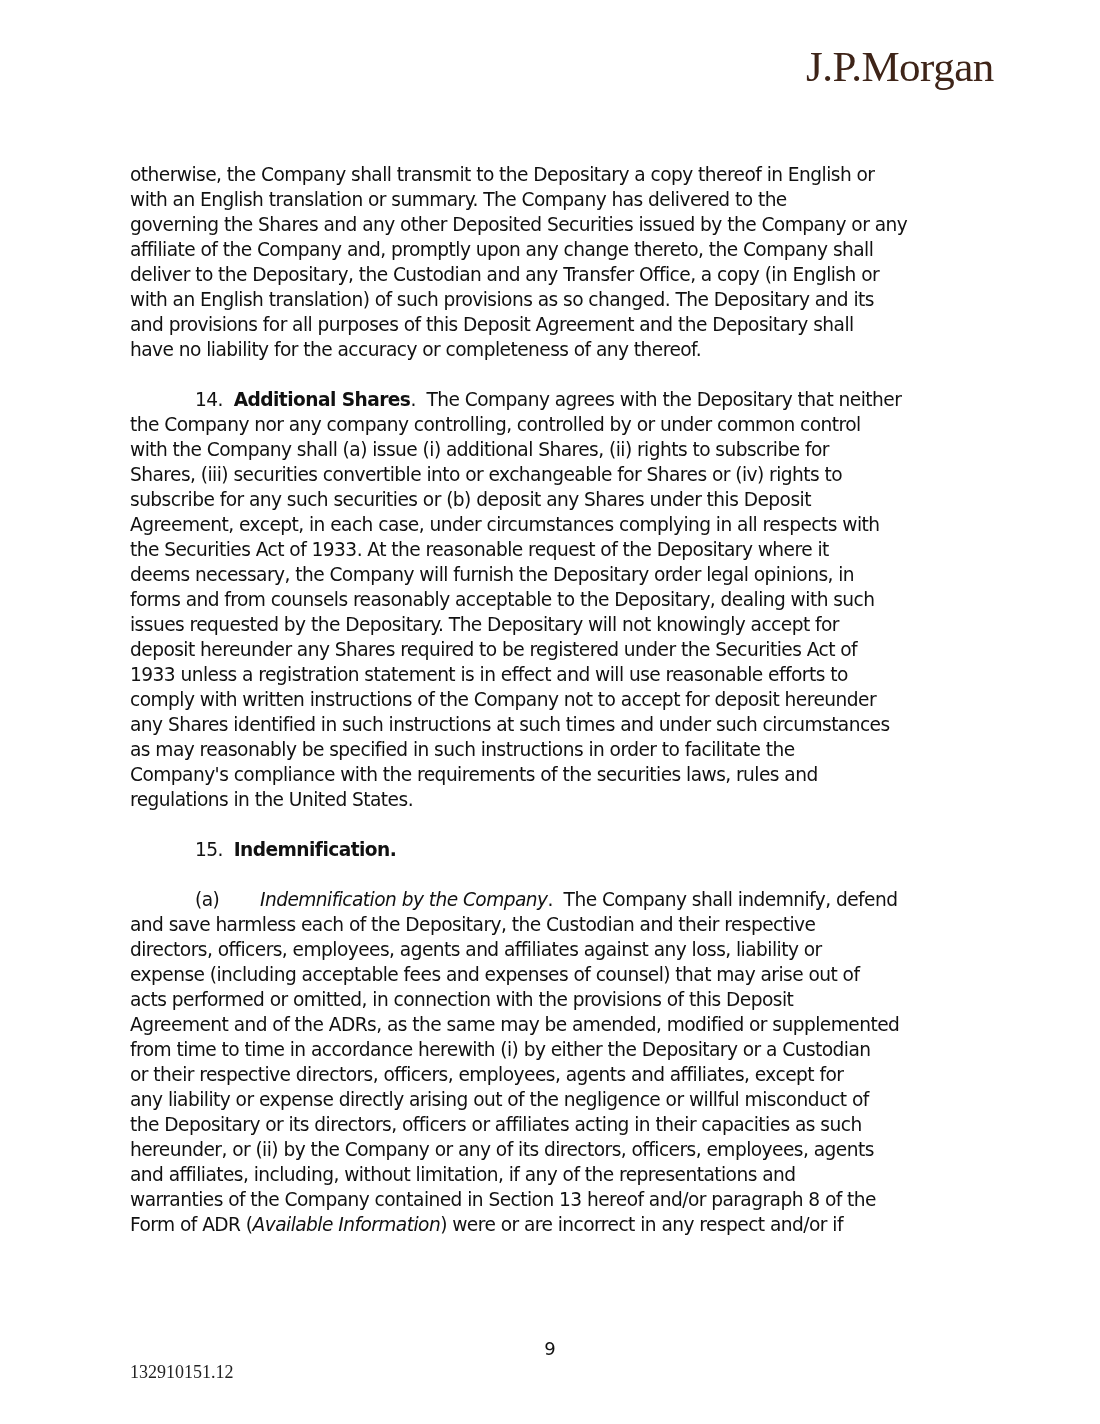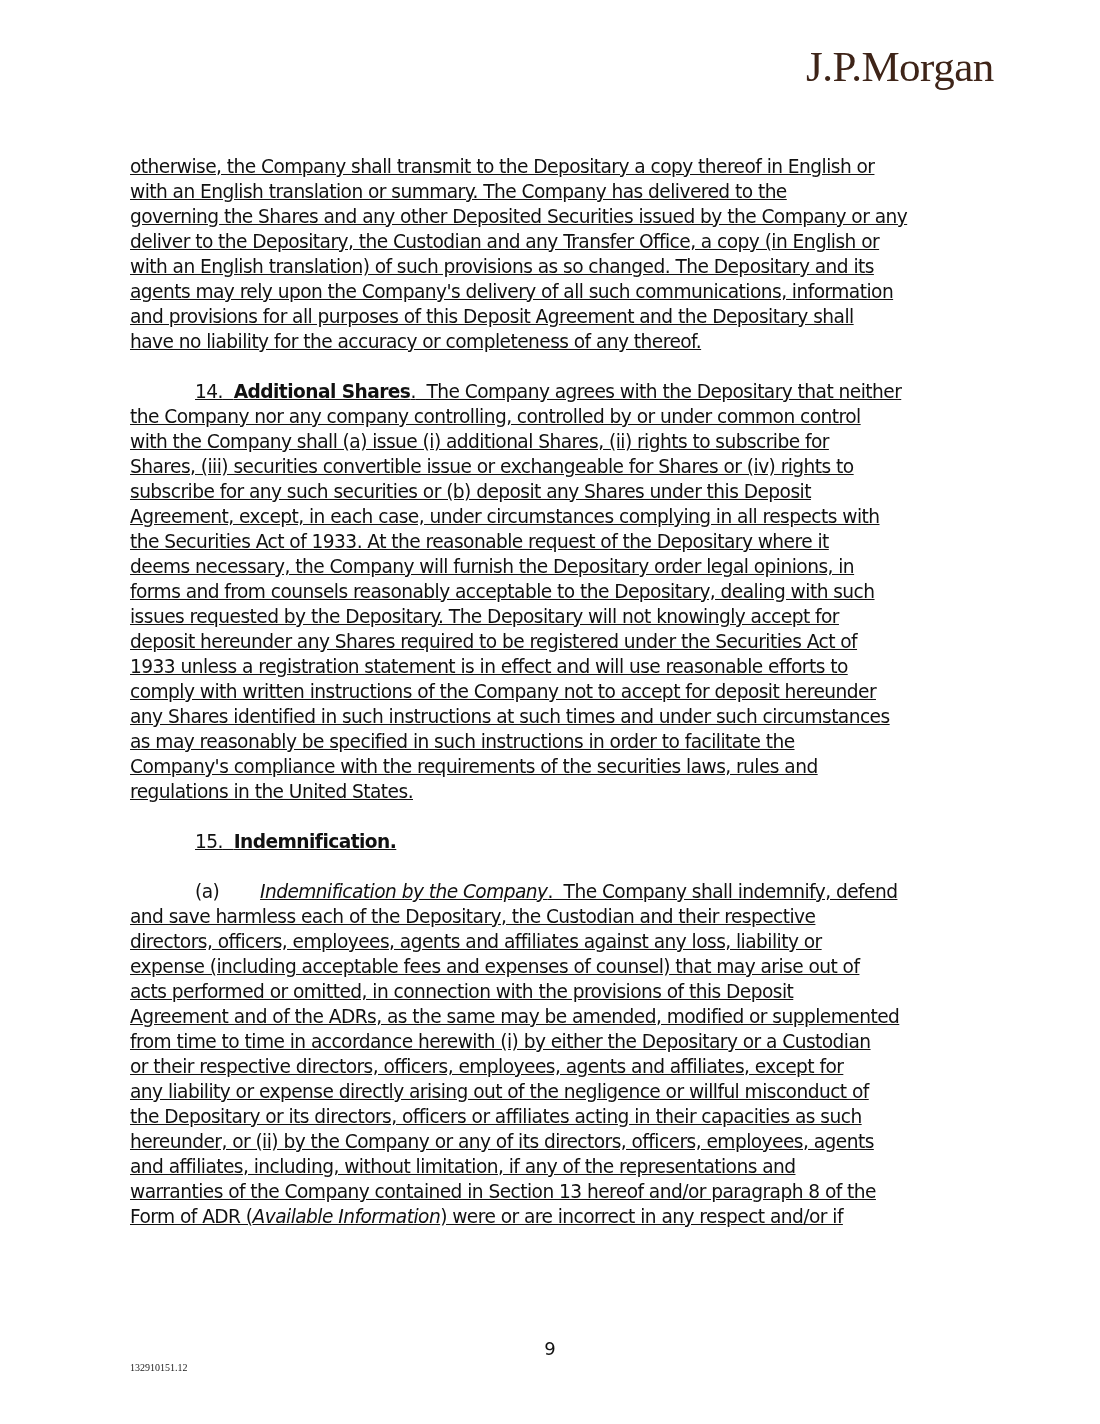--- a/index.html
+++ b/index.html
@@ -5,68 +5,67 @@
     html, body { margin: 0; padding: 0; background: #ffffff; }
     body { width: 1100px; height: 1424px; position: relative; overflow: hidden; }
     .page { position: absolute; left: 0; top: 0; width: 1100px; height: 1424px; background: #ffffff; }
     .logo {
       position: absolute; left: 806px; top: 42px;
       font-family: "Liberation Serif", "DejaVu Serif", serif;
       font-size: 43px; color: #3e2418; letter-spacing: -0.5px; line-height: 50px;
       white-space: nowrap;
     }
     .body-text {
-      position: absolute; left: 130px; top: 154px; width: 860px;
+      position: absolute; left: 130px; top: 162px; width: 860px;
       font-family: "DejaVu Sans", "Liberation Sans", sans-serif;
       font-size: 18.6px; color: #111111; line-height: 25px;
       letter-spacing: -0.55px;
-      text-decoration: underline;
     }
     .line { white-space: nowrap; height: 25px; }
     .gap { height: 25px; }
     .indent { padding-left: 65px; }
     .b { font-weight: bold; margin-top: 8px; }
     .i { font-style: italic; }
     .tab { display: inline-block; width: 65px; }
     .page-number {
       position: absolute; left: 0; width: 1100px; top: 1338px; text-align: center;
       font-family: "DejaVu Sans", "Liberation Sans", sans-serif; font-size: 18px; color: #111;
     }
     .doc-id {
       position: absolute; left: 130px; top: 1362px;
-      font-family: "Liberation Serif", "DejaVu Serif", serif; font-size: 10px; color: #222;
+      font-family: "Liberation Serif", "DejaVu Serif", serif; font-size: 18px; color: #222;
     }
   </style>
 </head>
 <body>
 
 <div class="page">
 
   <div class="logo">J.P.Morgan</div>
 
   <div class="body-text">
 
     <div>
       <div class="line">otherwise, the Company shall transmit to the Depositary a copy thereof in English or</div>
       <div class="line">with an English translation or summary.  The Company has delivered to the</div>
       <div class="line">governing the Shares and any other Deposited Securities issued by the Company or any</div>
+      <div class="line">affiliate of the Company and, promptly upon any change thereto, the Company shall</div>
       <div class="line">deliver to the Depositary, the Custodian and any Transfer Office, a copy (in English or</div>
       <div class="line">with an English translation) of such provisions as so changed.  The Depositary and its</div>
-      <div class="line">agents may rely upon the Company's delivery of all such communications, information</div>
       <div class="line">and provisions for all purposes of this Deposit Agreement and the Depositary shall</div>
       <div class="line">have no liability for the accuracy or completeness of any thereof.</div>
     </div>
 
     <div class="gap"></div>
 
     <div>
       <div class="line indent"><span>14.</span>&nbsp;&nbsp;<span class="b">Additional Shares</span><span>.</span><span style="white-space:pre">  The Company agrees with the Depositary that neither</span></div>
       <div class="line">the Company nor any company controlling, controlled by or under common control</div>
       <div class="line">with the Company shall (a) issue (i) additional Shares, (ii) rights to subscribe for</div>
-      <div class="line">Shares, (iii) securities convertible issue or exchangeable for Shares or (iv) rights to</div>
+      <div class="line">Shares, (iii) securities convertible into or exchangeable for Shares or (iv) rights to</div>
       <div class="line">subscribe for any such securities or (b) deposit any Shares under this Deposit</div>
       <div class="line">Agreement, except, in each case, under circumstances complying in all respects with</div>
       <div class="line">the Securities Act of 1933.  At the reasonable request of the Depositary where it</div>
       <div class="line">deems necessary, the Company will furnish the Depositary order legal opinions, in</div>
       <div class="line">forms and from counsels reasonably acceptable to the Depositary, dealing with such</div>
       <div class="line">issues requested by the Depositary.  The Depositary will not knowingly accept for</div>
       <div class="line">deposit hereunder any Shares required to be registered under the Securities Act of</div>
       <div class="line">1933 unless a registration statement is in effect and will use reasonable efforts to</div>
       <div class="line">comply with written instructions of the Company not to accept for deposit hereunder</div>
       <div class="line">any Shares identified in such instructions at such times and under such circumstances</div>

